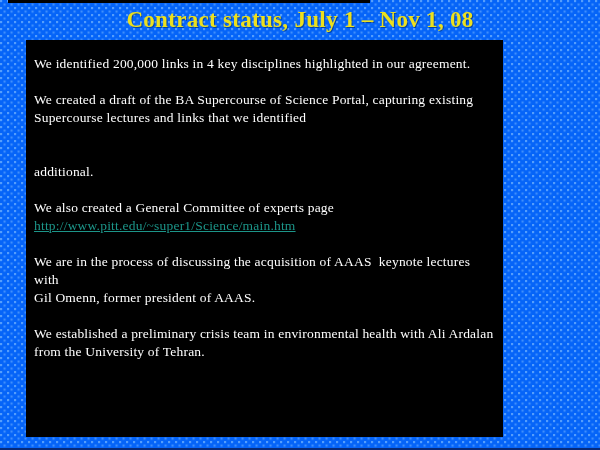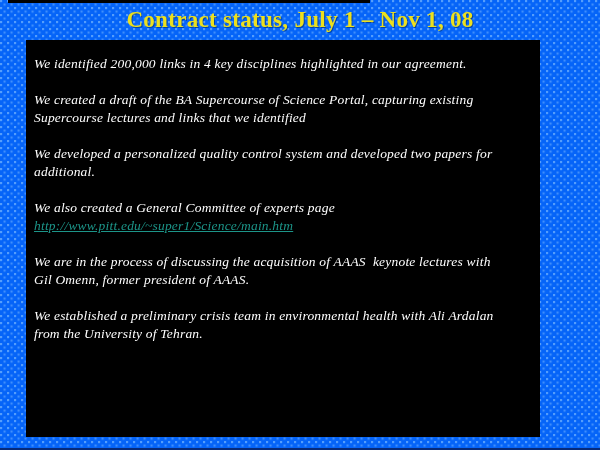--- a/index.html
+++ b/index.html
@@ -49,26 +49,25 @@
     font-size: 23px;
     font-weight: bold;
     letter-spacing: 0.3px;
     color: var(--title-color, #ece01e);
     text-shadow: 1px 1px 0 rgba(0,0,0,0.35);
   }
   .content {
     position: absolute;
     left: 26px;
     top: 40px;
-    width: 514px;
+    width: 477px;
     height: 397px;
     background: var(--content-bg, #000);
     box-sizing: border-box;
     padding: 15px 6px 0 8px;
-    font-style: italic;
   }
   .para {
     margin: 0 0 18px 0;
     font-size: 13.5px;
     line-height: 18px;
     letter-spacing: 0.2px;
     color: var(--body-color, #fff);
     white-space: pre-wrap;
   }
   .para a {
@@ -79,19 +78,19 @@
 </style>
 </head>
 <body>
 
 <div class="slide">
   <div class="top-edge"></div>
   <h1 class="title">Contract status, July 1 – Nov 1, 08</h1>
   <div class="content">
       <p class="para"><span>We identified 200,000 links in 4 key disciplines highlighted in our agreement.</span></p>
       <p class="para"><span>We created a draft of the BA Supercourse of Science Portal, capturing existing</span><br><span>Supercourse lectures and links that we identified</span><br></p>
-      <p class="para"><span>We developed a personalized quality control system and developed two papers for</span><br><span>additional.</span></p>
+      <p class="para"><br><span>additional.</span></p>
       <p class="para"><span>We also created a General Committee of experts page</span><br><a href="#">http://www.pitt.edu/~super1/Science/main.htm</a></p>
       <p class="para"><span>We are in the process of discussing the acquisition of AAAS  keynote lectures with</span><br><span>Gil Omenn, former president of AAAS.</span></p>
       <p class="para"><span>We established a preliminary crisis team in environmental health with Ali Ardalan</span><br><span>from the University of Tehran.</span></p>
     </div>
   <div class="bottom-edge"></div>
 </div>
 
 </body></html>

